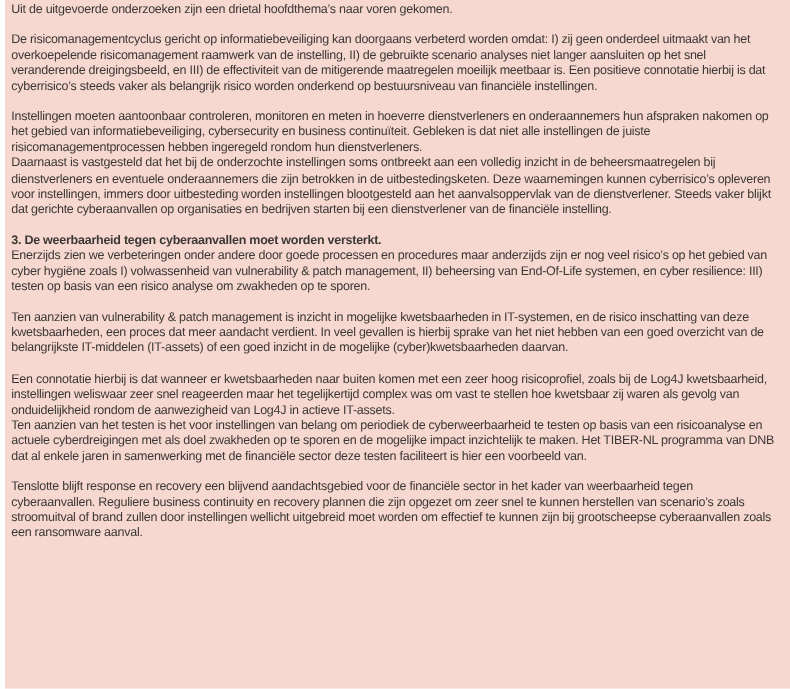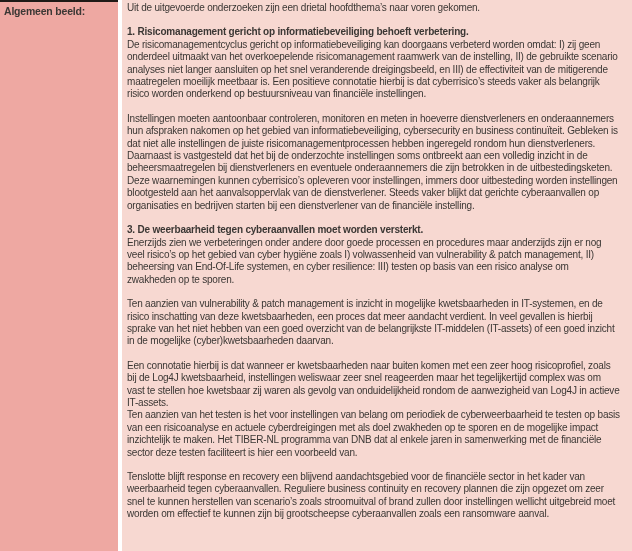--- a/index.html
+++ b/index.html
@@ -50,29 +50,25 @@
     font-size:10px;
     margin:0;
     line-height:12.4px;
   }
   .block{display:block;}
 </style>
 </head>
 <body>
 
 <div class="page">
-  <div class="label-cell">
-    <div class="label">Algemeen beeld:</div>
-  </div>
   <div class="gutter"></div>
   <div class="body-cell">
     <div class="para">Uit de uitgevoerde onderzoeken zijn een drietal hoofdthema’s naar voren gekomen.</div>
     <div id="themes">
   <section class="theme">
-    <h3 class="heading">1. Risicomanagement gericht op informatiebeveiliging behoeft verbetering.</h3>
   <div class="para">
             <div class="block">De risicomanagementcyclus gericht op informatiebeveiliging kan doorgaans verbeterd worden omdat: I) zij geen onderdeel uitmaakt van het overkoepelende risicomanagement raamwerk van de instelling, II) de gebruikte scenario analyses niet langer aansluiten op het snel veranderende dreigingsbeeld, en III) de effectiviteit van de mitigerende maatregelen moeilijk meetbaar is. Een positieve connotatie hierbij is dat cyberrisico’s steeds vaker als belangrijk risico worden onderkend op bestuursniveau van financiële instellingen.</div>
           </div>
         </section>
 
   <section class="theme">
   <div class="para">
             <div class="block">Instellingen moeten aantoonbaar controleren, monitoren en meten in hoeverre dienstverleners en onderaannemers hun afspraken nakomen op het gebied van informatiebeveiliging, cybersecurity en business continuïteit. Gebleken is dat niet alle instellingen de juiste risicomanagementprocessen hebben ingeregeld rondom hun dienstverleners.</div>
             <div class="block">Daarnaast is vastgesteld dat het bij de onderzochte instellingen soms ontbreekt aan een volledig inzicht in de beheersmaatregelen bij dienstverleners en eventuele onderaannemers die zijn betrokken in de uitbestedingsketen. Deze waarnemingen kunnen cyberrisico’s opleveren voor instellingen, immers door uitbesteding worden instellingen blootgesteld aan het aanvalsoppervlak van de dienstverlener. Steeds vaker blijkt dat gerichte cyberaanvallen op organisaties en bedrijven starten bij een dienstverlener van de financiële instelling.</div>
           </div>

